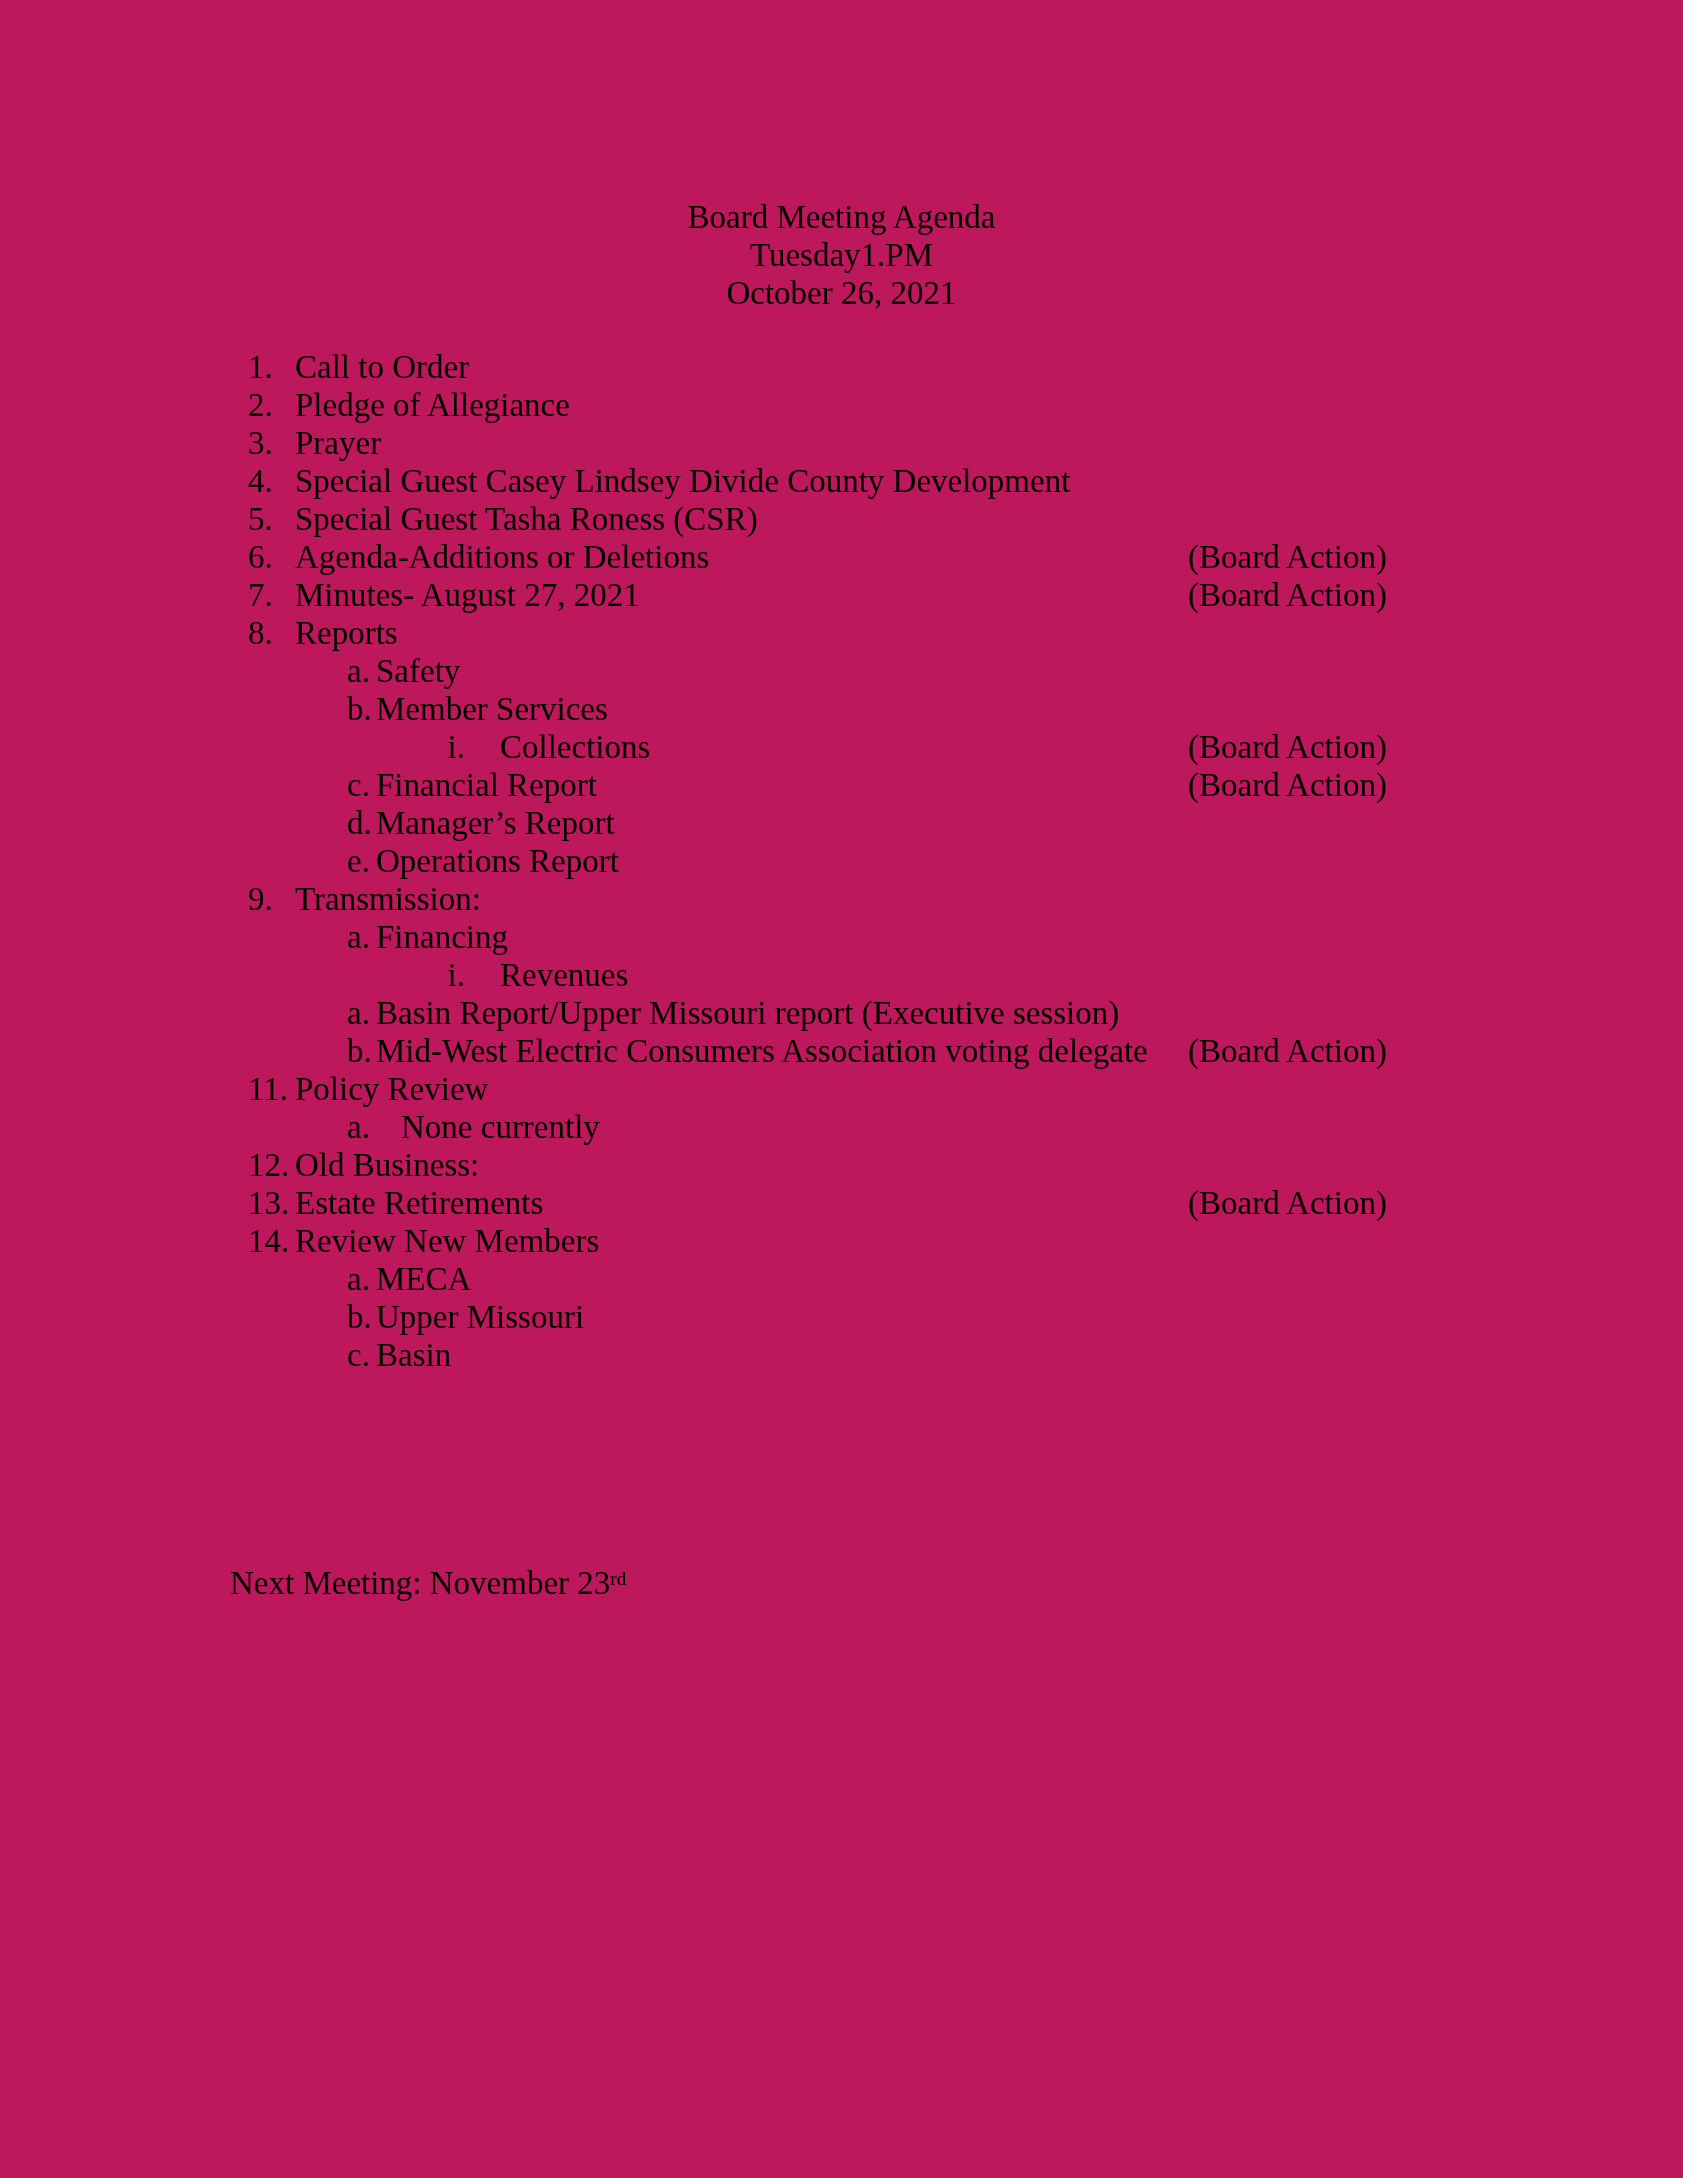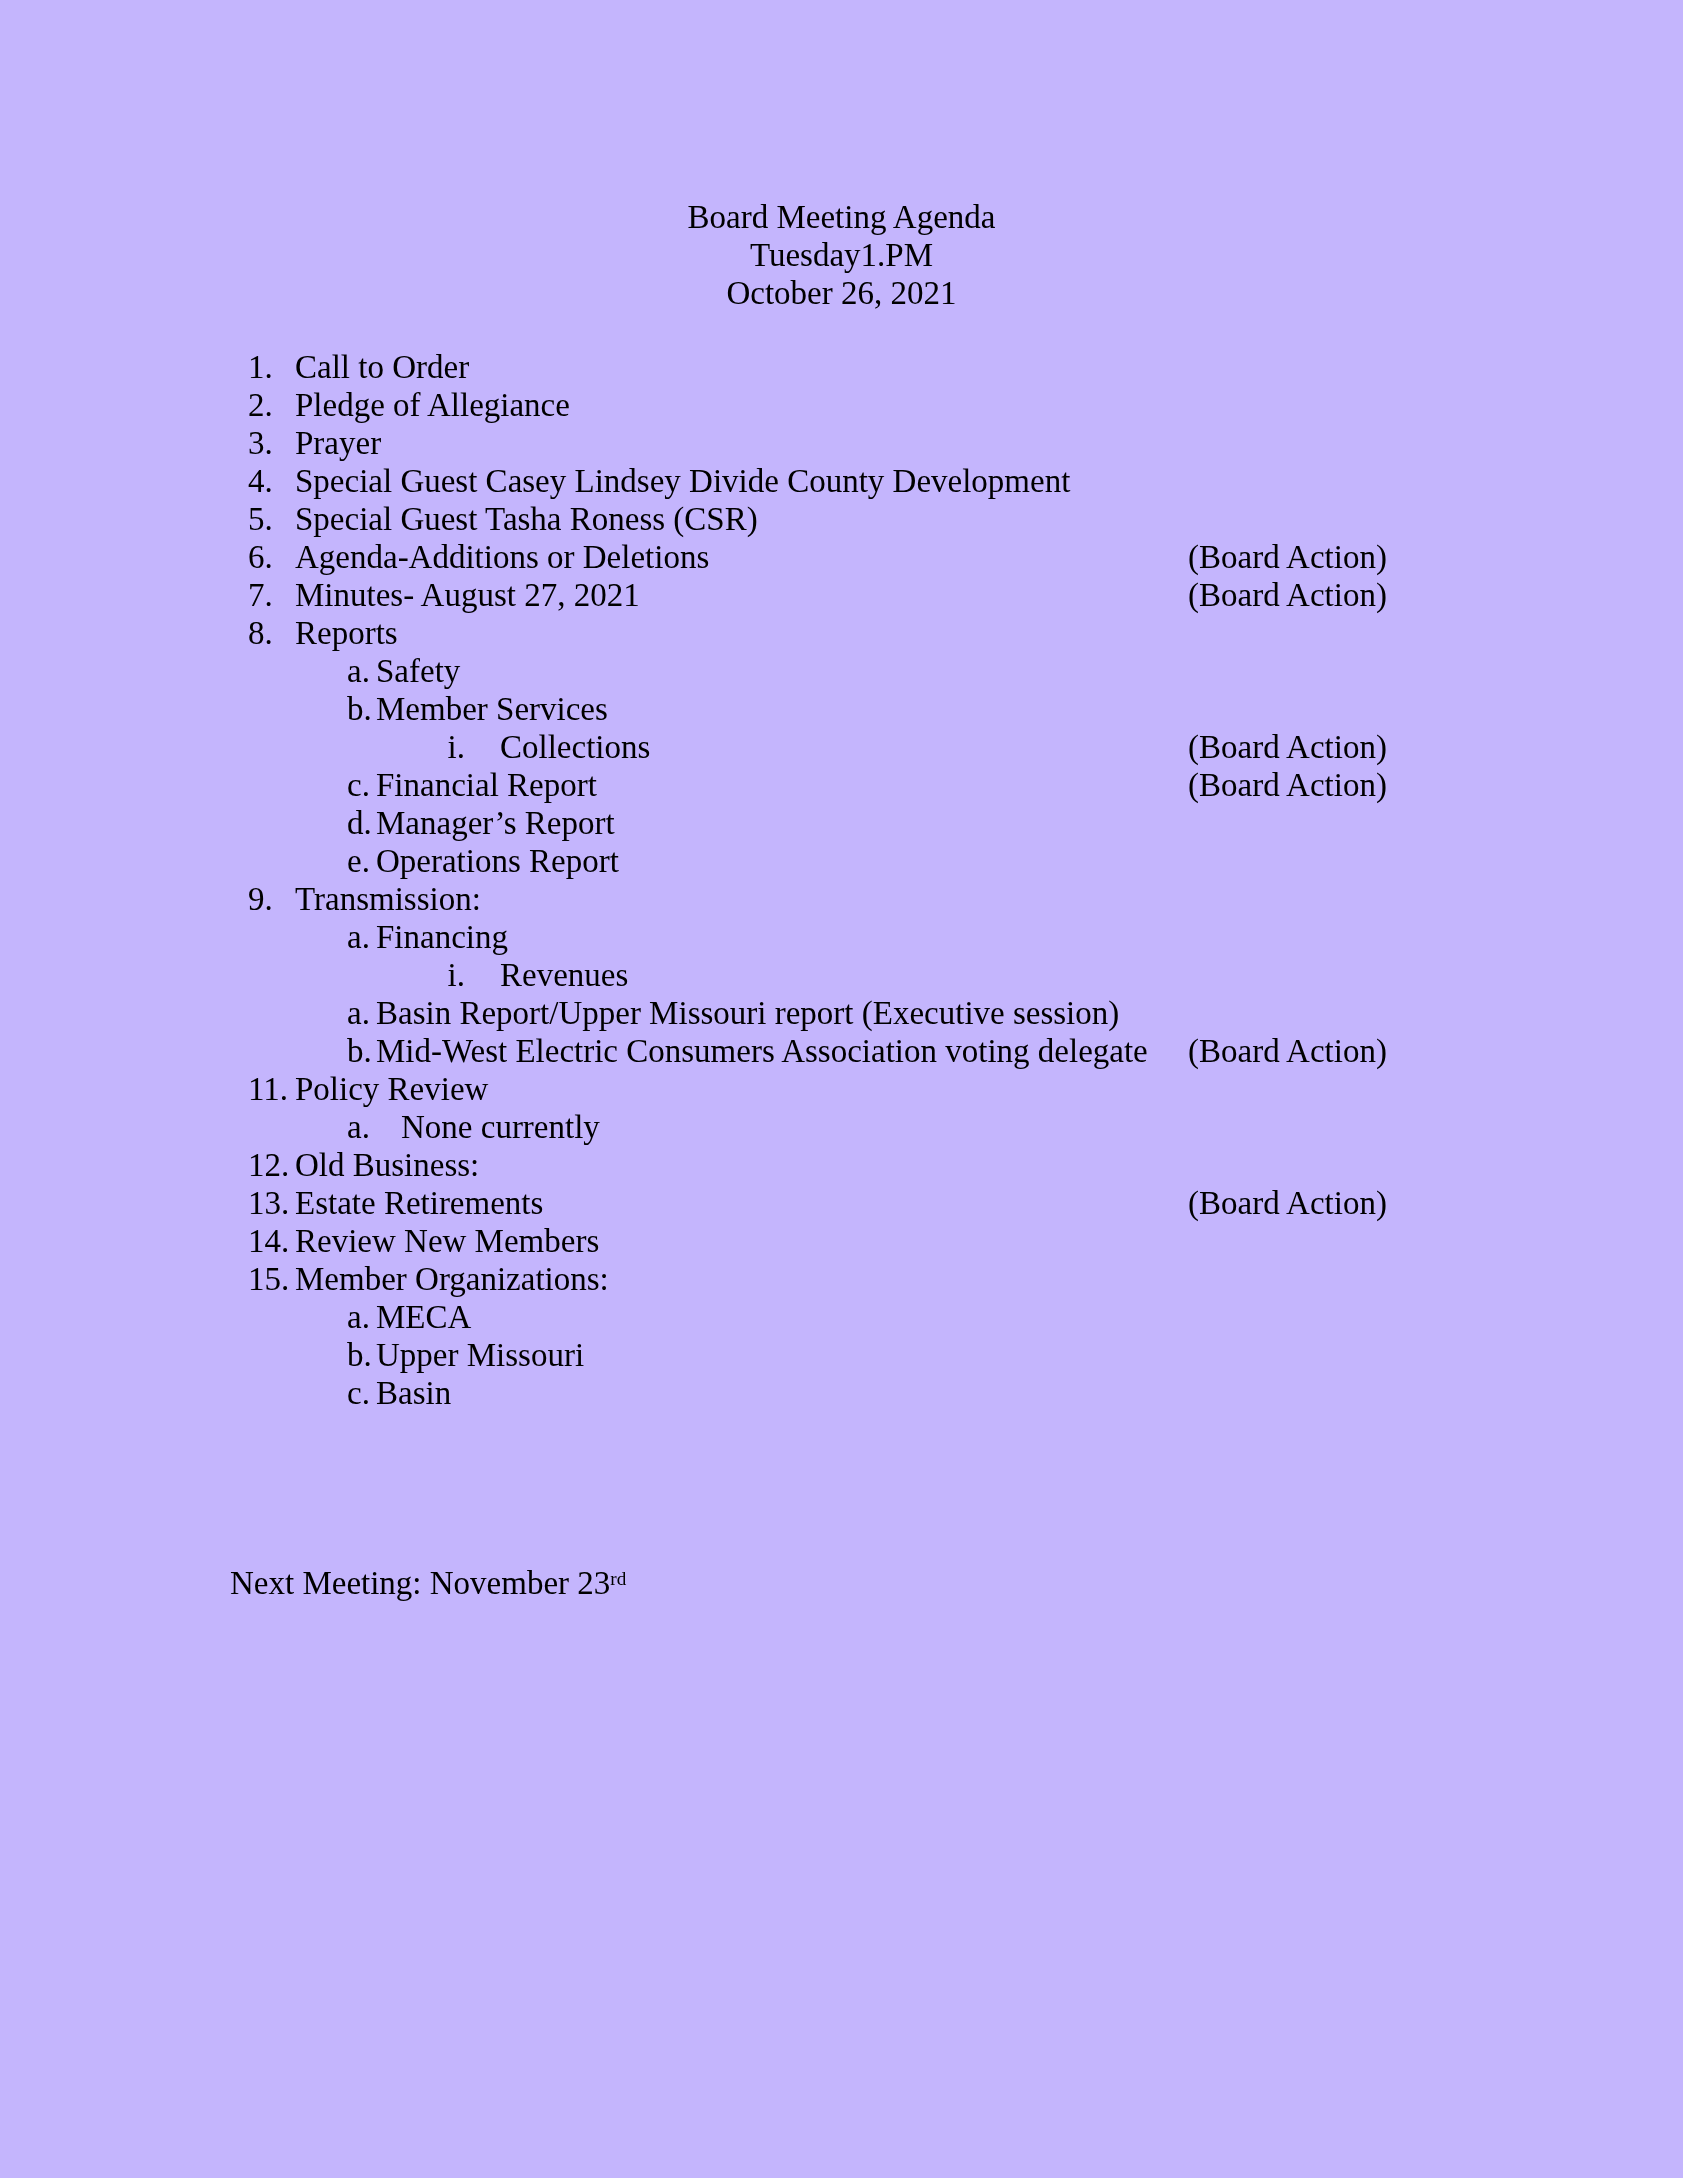--- a/index.html
+++ b/index.html
@@ -8,21 +8,21 @@
     height: 2178px;
     background: #ffffff;
     position: relative;
     overflow: hidden;
     font-family: "Liberation Serif", "DejaVu Serif", serif;
     color: #000000;
   }
   .page {
     position: absolute;
     inset: 0;
-    background: #c4b5fd;
+    background: #be185d;
   }
   .title-block {
     position: absolute;
     top: 198px;
     left: 0;
     width: 1683px;
     text-align: center;
     font-size: 33px;
     line-height: 38px;
     white-space: nowrap;
@@ -179,24 +179,20 @@
       </div>
       <div class="row l1">
         <span class="marker">13.</span>
         <span class="text">Estate Retirements</span>
         <span class="action">(Board Action)</span>
       </div>
       <div class="row l1">
         <span class="marker">14.</span>
         <span class="text">Review New Members</span>
       </div>
-      <div class="row l1">
-        <span class="marker">15.</span>
-        <span class="text">Member Organizations:</span>
-      </div>
       <div class="row l2">
         <span class="marker">a.</span>
         <span class="text">MECA</span>
       </div>
       <div class="row l2">
         <span class="marker">b.</span>
         <span class="text">Upper Missouri</span>
       </div>
       <div class="row l2">
         <span class="marker">c.</span>

